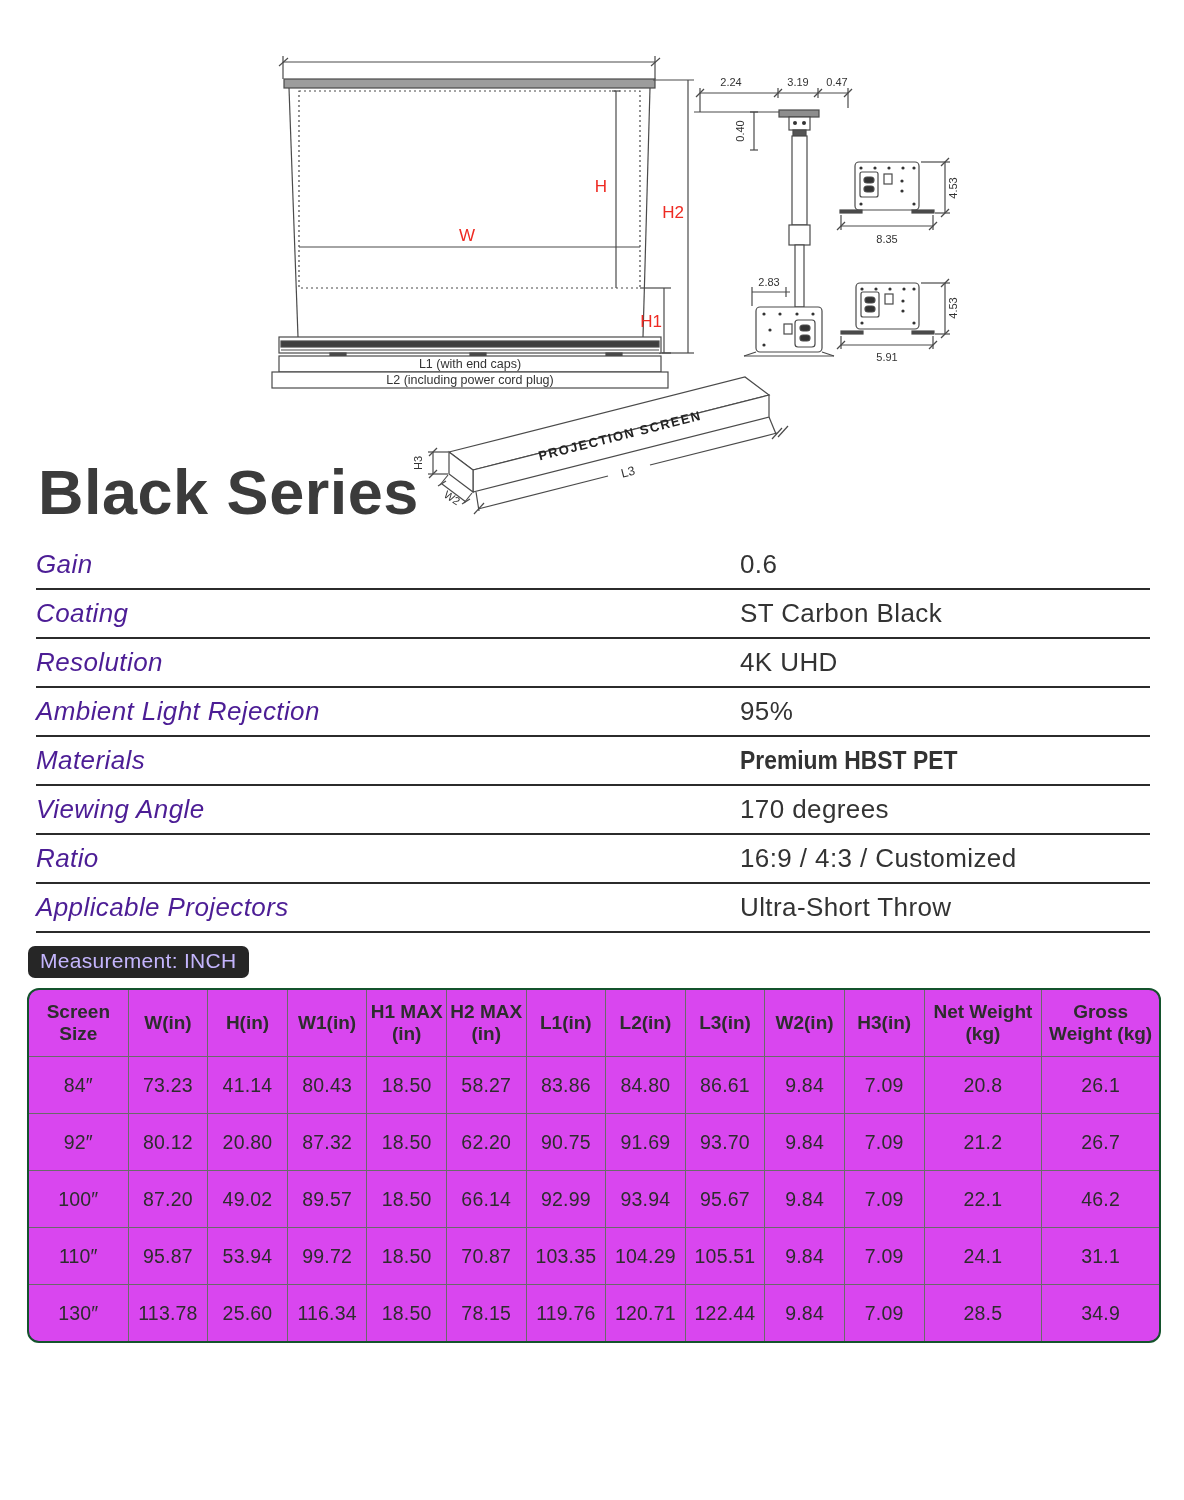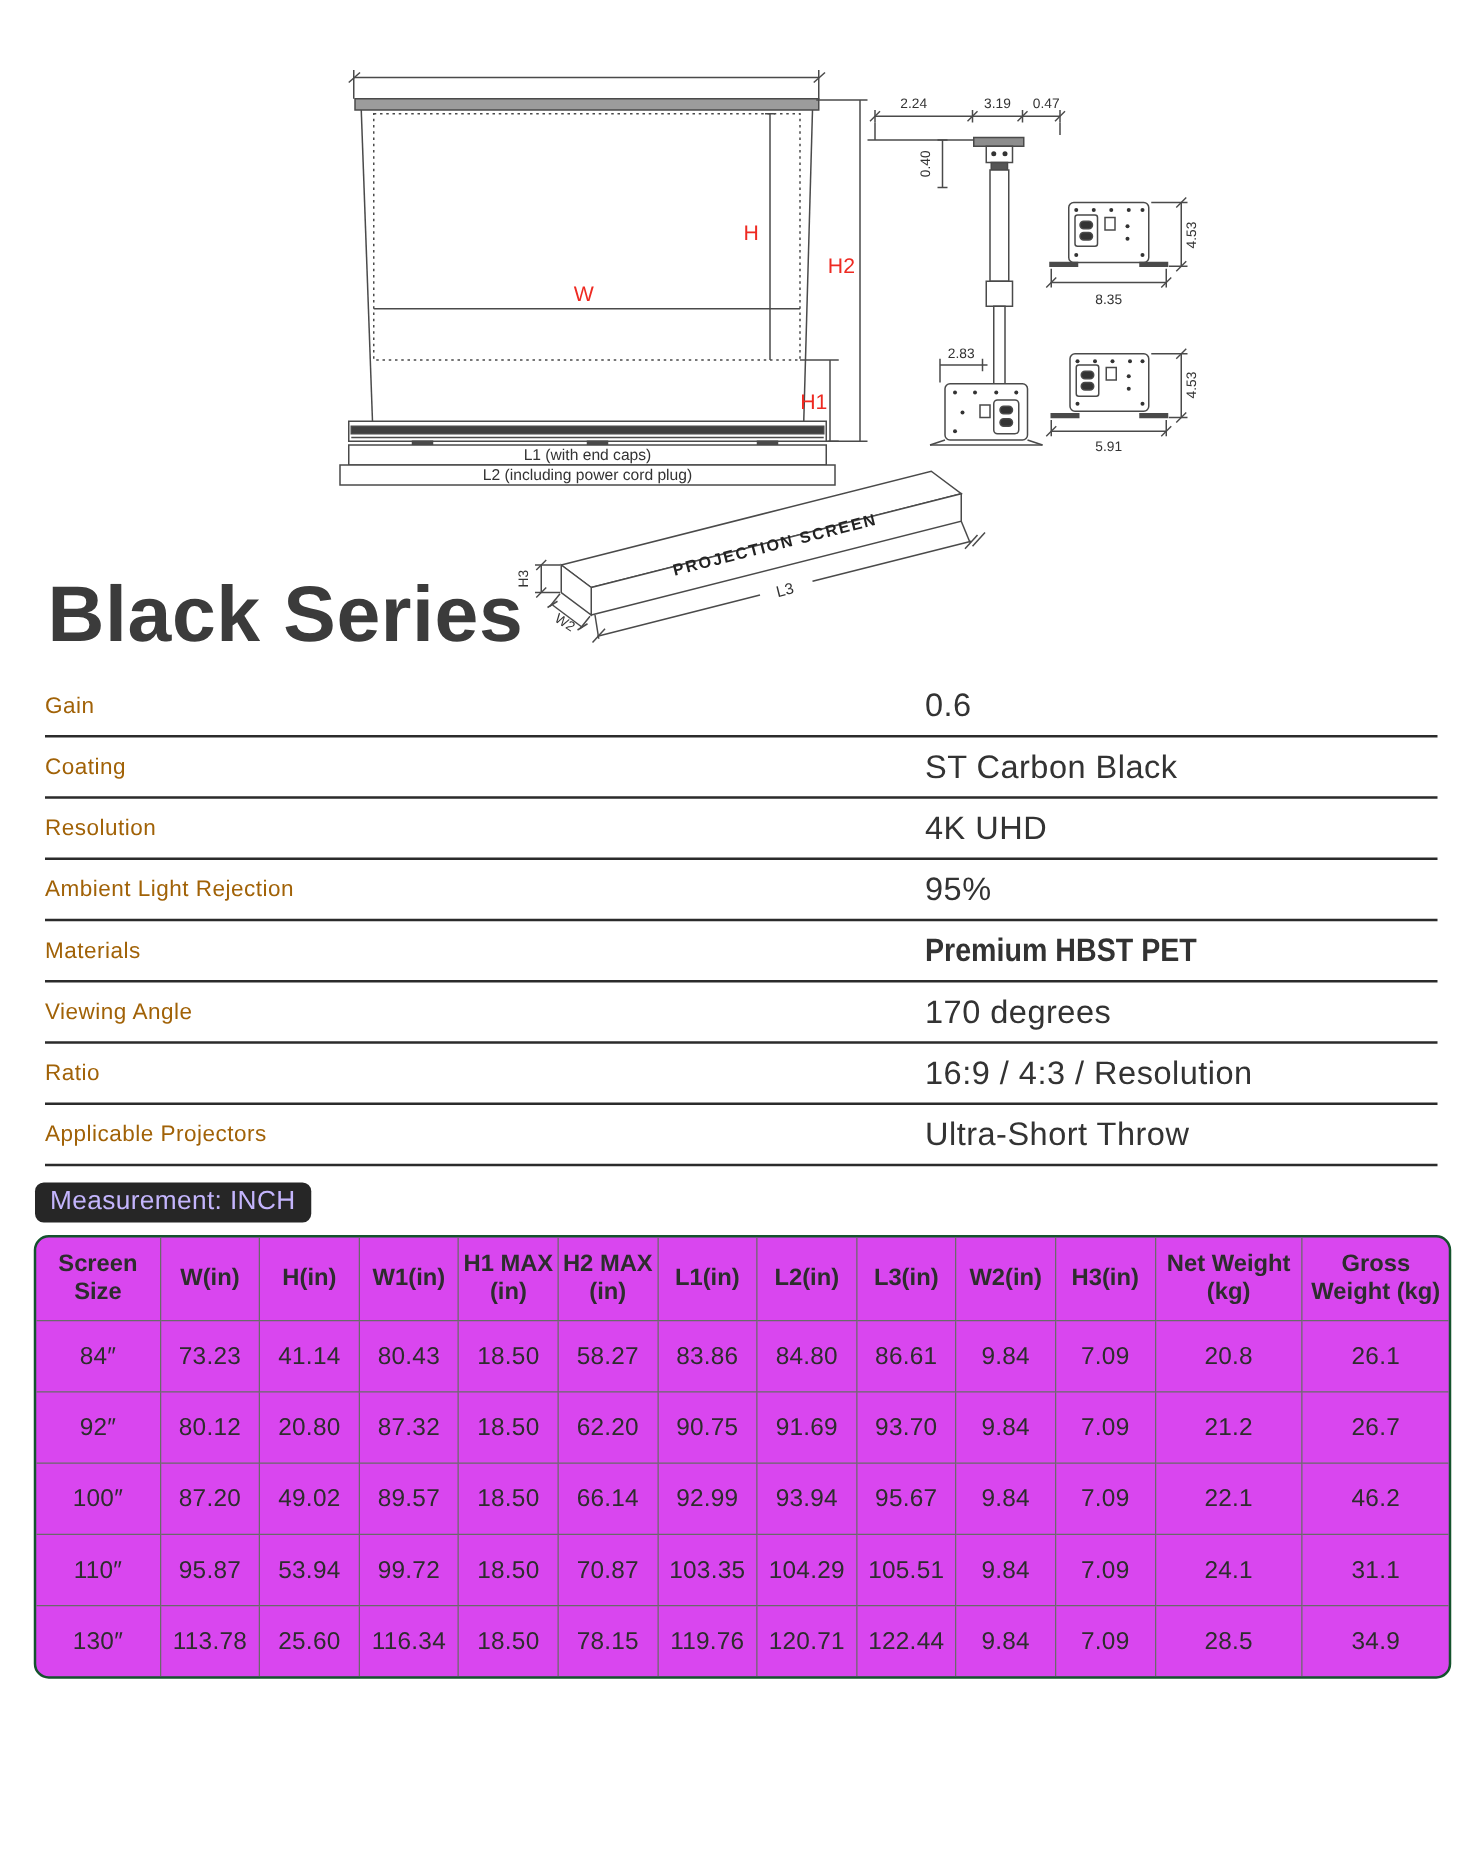--- a/index.html
+++ b/index.html
@@ -22,21 +22,21 @@
   
   .title{
     position:absolute;left:38px;top:456px;margin:0;
     font-size:63px;font-weight:700;color:#3b3b3b;letter-spacing:0.5px;
   }
   .spec-list{position:absolute;left:36px;right:34px;top:541px;}
   .spec-row{
     display:flex;align-items:center;height:47px;
     border-bottom:2px solid #2b2b2b;
   }
-  .spec-label{width:704px;font-size:18px;color:#a16207;letter-spacing:0.4px;}
+  .spec-label{width:704px;font-size:26px;color:#4c1d95;letter-spacing:0.4px;font-style:italic;}
   .spec-value{flex:1;font-size:26px;color:#333;letter-spacing:0.4px;}
   .spec-value.emph{
     font-weight:700;transform:scaleX(0.88);transform-origin:left center;
     letter-spacing:0;
   }
   
   .badge{
     position:absolute;left:28px;top:946px;
     background:#262626;color:#c4b5fd;font-size:21px;letter-spacing:0.3px;
     padding:3px 12px 5px 12px;border-radius:7px;
@@ -284,21 +284,21 @@
       <div class="spec-row">
         <div class="spec-label">Materials</div>
         <div class="spec-value emph">Premium HBST PET</div>
       </div>
       <div class="spec-row">
         <div class="spec-label">Viewing Angle</div>
         <div class="spec-value">170 degrees</div>
       </div>
       <div class="spec-row">
         <div class="spec-label">Ratio</div>
-        <div class="spec-value">16:9 / 4:3 / Resolution</div>
+        <div class="spec-value">16:9 / 4:3 / Customized</div>
       </div>
       <div class="spec-row">
         <div class="spec-label">Applicable Projectors</div>
         <div class="spec-value">Ultra-Short Throw</div>
       </div>
     </div>
 
   <div class="badge">Measurement: INCH</div>
 
   <div class="table-wrap">

